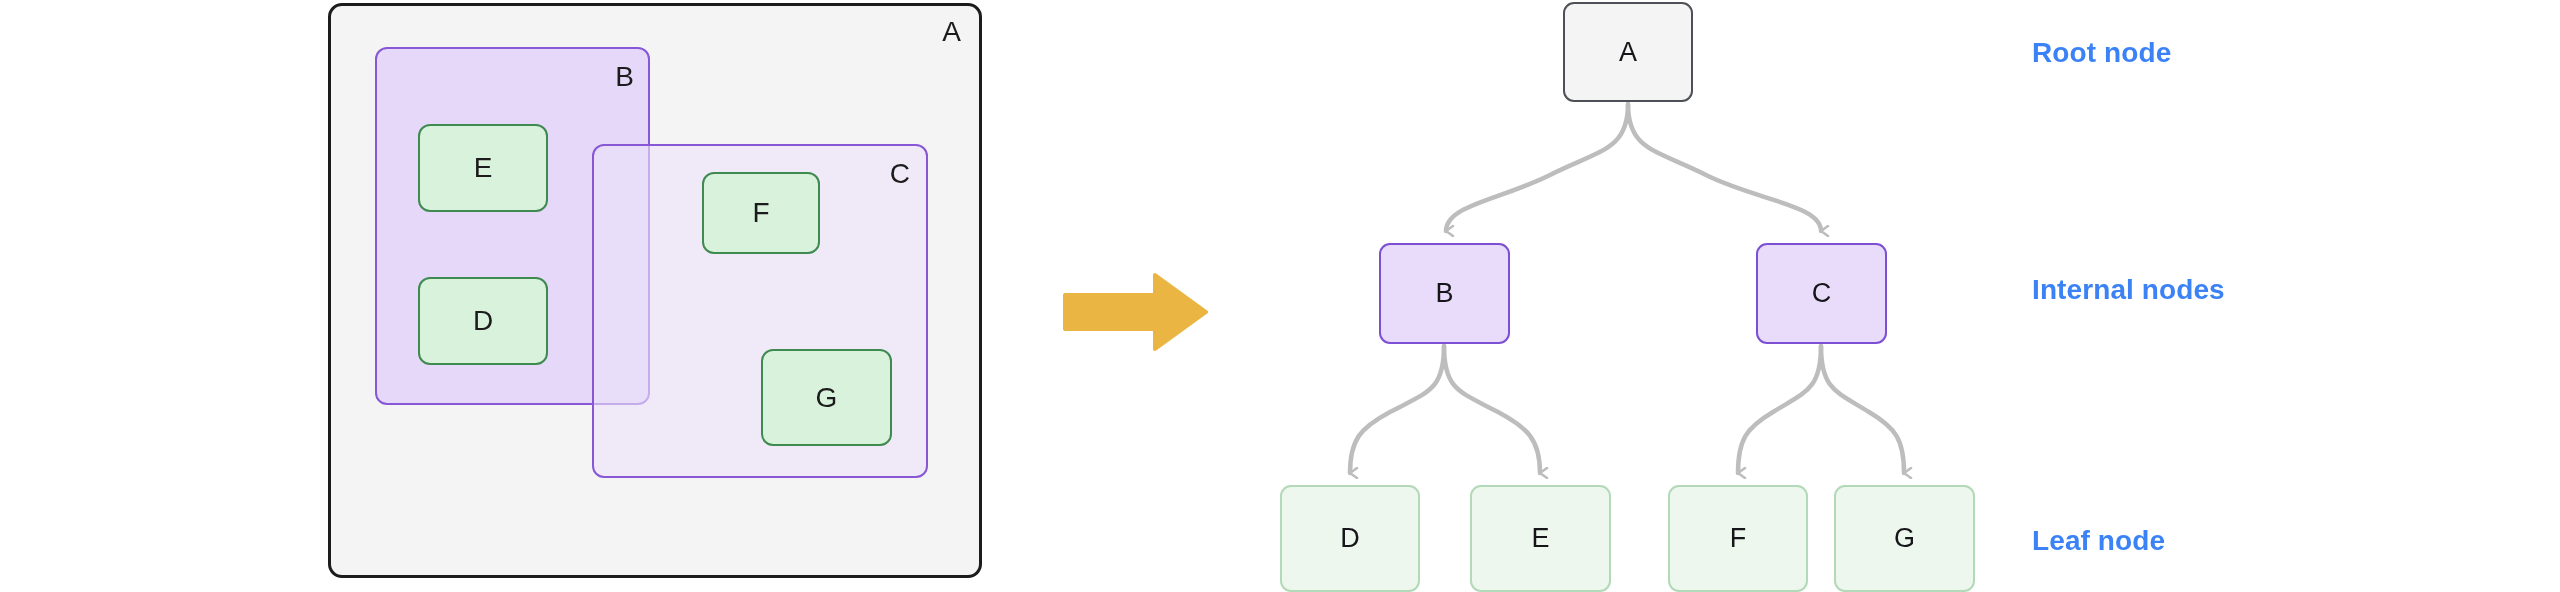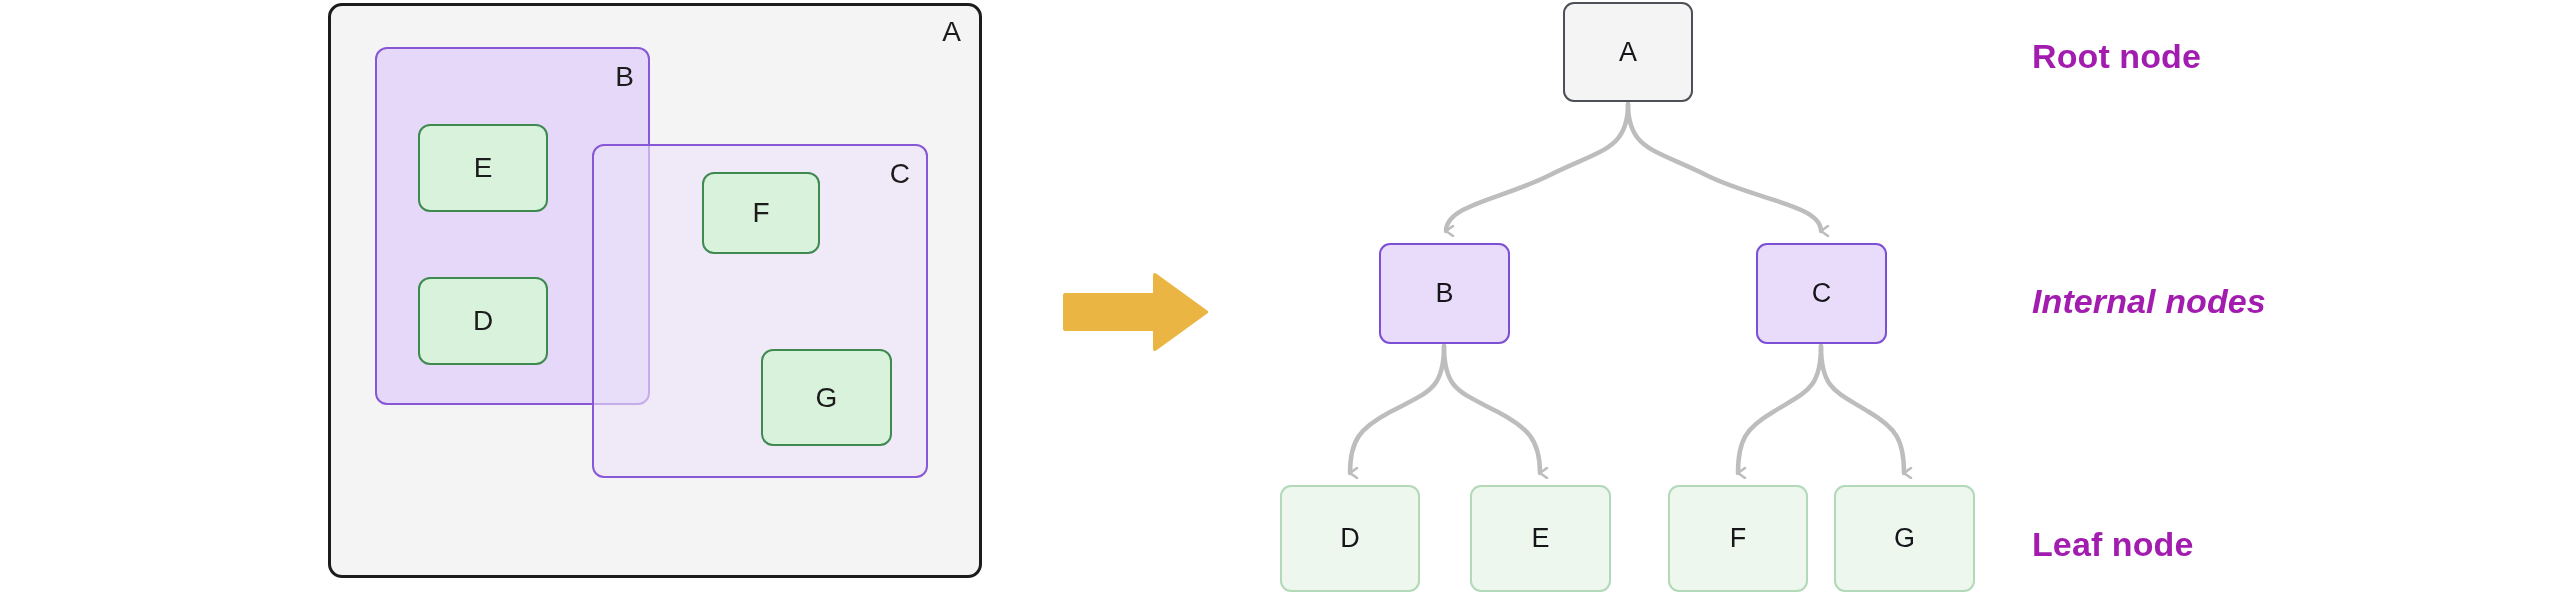--- a/index.html
+++ b/index.html
@@ -139,28 +139,28 @@
   .node-B { left: 129px; top: 243px; width: 131px; height: 101px; }
   .node-C { left: 506px; top: 243px; width: 131px; height: 101px; }
   .node-D { left: 30px;  top: 485px; width: 140px; height: 107px; }
   .node-E { left: 220px; top: 485px; width: 141px; height: 107px; }
   .node-F { left: 418px; top: 485px; width: 140px; height: 107px; }
   .node-G { left: 584px; top: 485px; width: 141px; height: 107px; }
 
   
   .legend-label {
     position: absolute;
-    font-size: 34px;
+    font-size: 28px;
     font-weight: bold;
-    color: #a21caf;
+    color: #3b82f6;
     white-space: nowrap;
     letter-spacing: 0.1px;
   }
   .legend-root     { left: 2032px; top: 37px;  }
-  .legend-internal { left: 2032px; top: 282px; font-style: italic; }
+  .legend-internal { left: 2032px; top: 274px; }
   .legend-leaf     { left: 2032px; top: 525px; }
 </style>
 </head>
 <body>
 
 <div id="stage">
 
   <div class="set-a">
     <span class="set-label a">A</span>
   </div>

